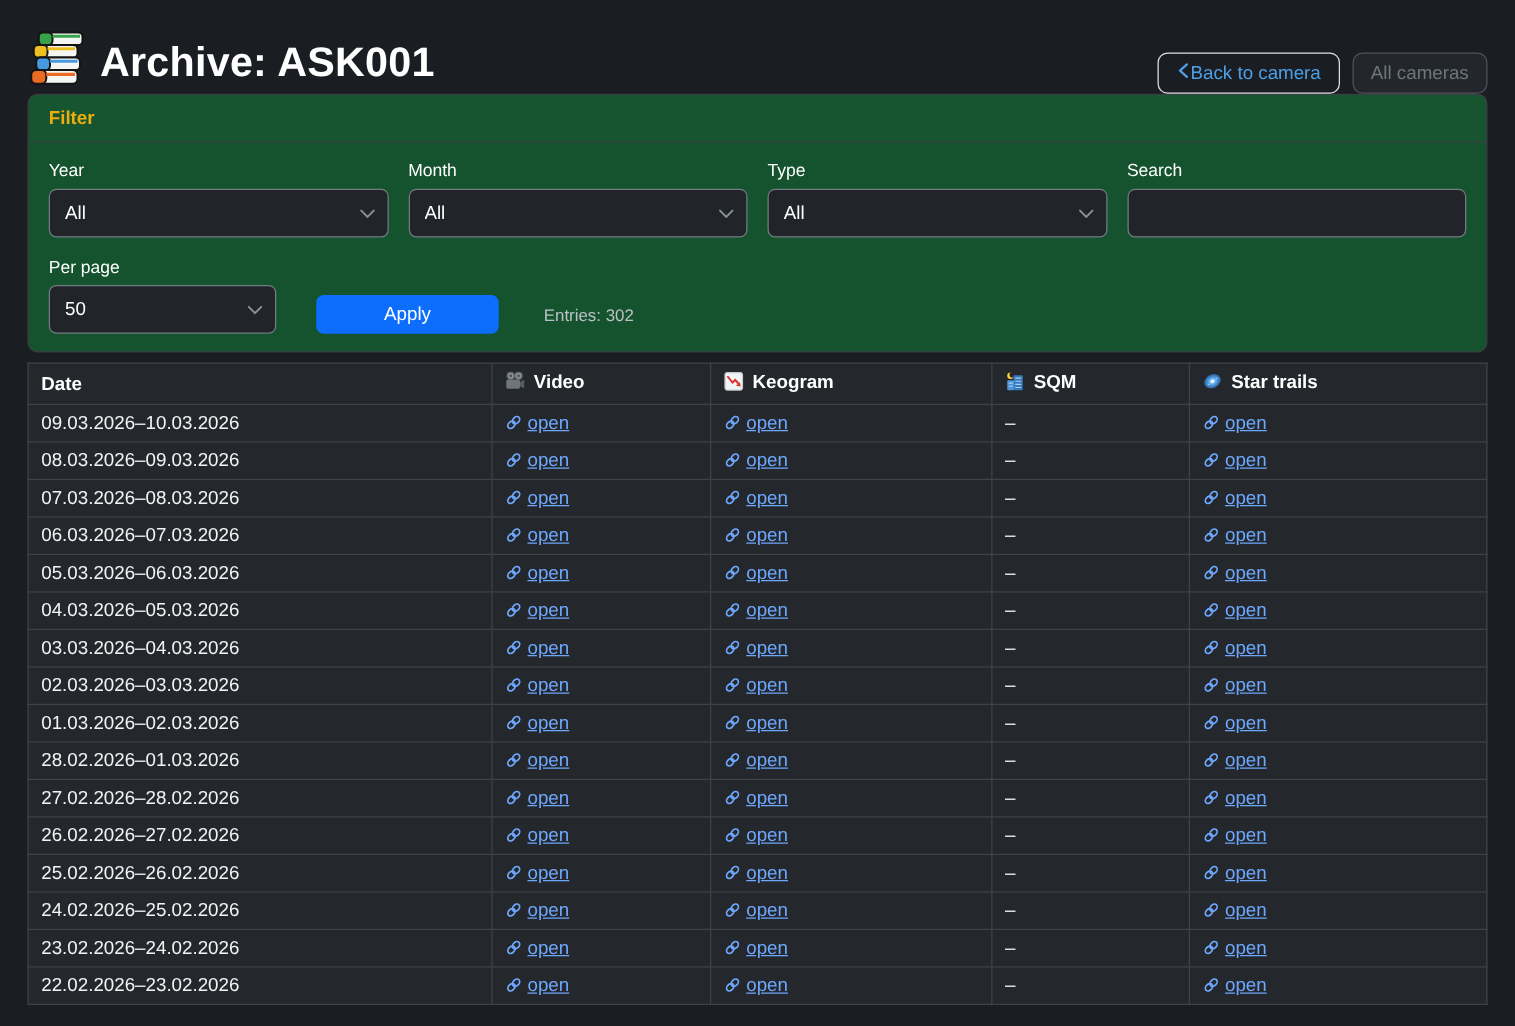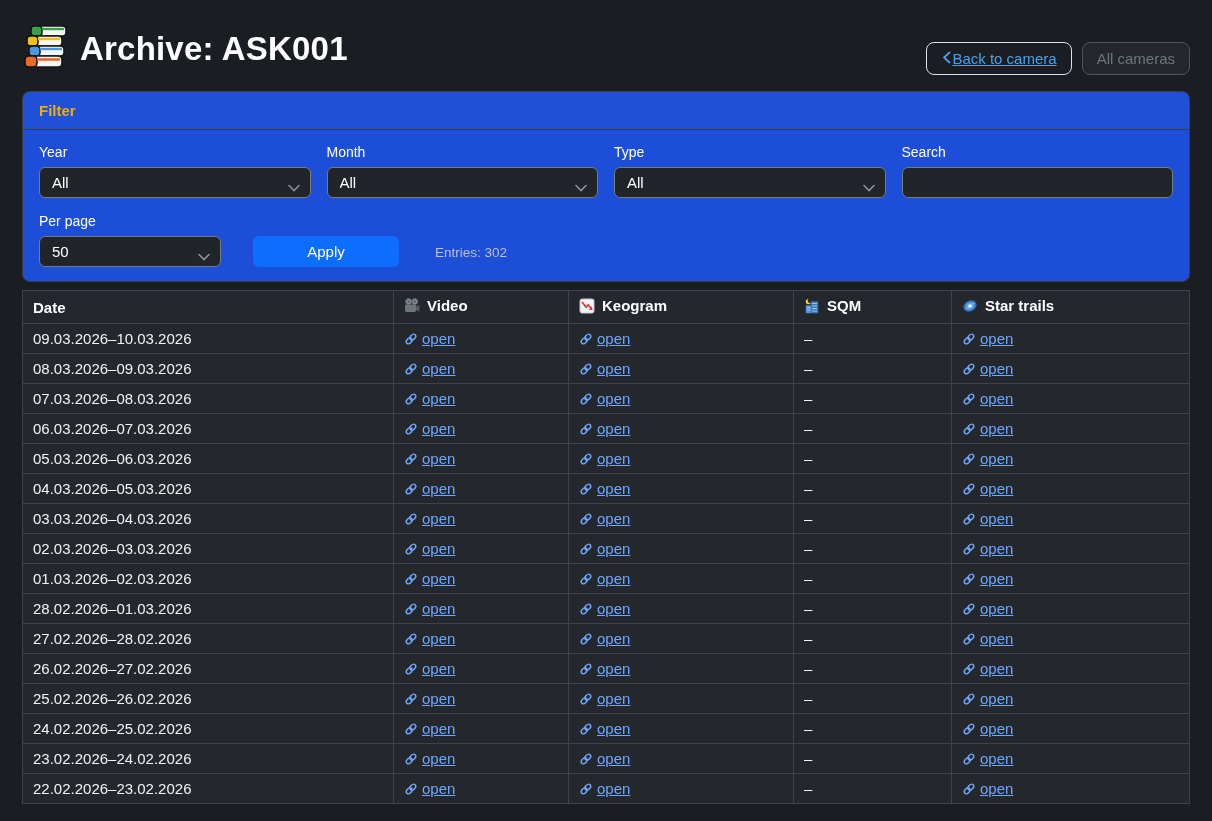--- a/index.html
+++ b/index.html
@@ -12,33 +12,33 @@
   .container { padding: 24px 22px 0 22px; }
 
   
   .page-header { display: flex; justify-content: space-between; align-items: flex-start; }
   .title-row { display: flex; align-items: center; gap: 10px; }
   .title-row h1 { font-size: 33px; font-weight: 700; letter-spacing: 0.2px; }
   .location { margin-top: 6px; font-size: 15px; color: #9aa1a8; }
   .header-buttons { display: flex; gap: 10px; margin-top: 18px; }
   .btn { font-size: 15px; border-radius: 8px; padding: 7px 14px; cursor: pointer;
          background: transparent; font-family: inherit; }
-  .btn-back { border: 1px solid #dee2e6; color: #4da0e8; display: inline-flex; align-items: center; gap: 0; text-decoration: underline; }
+  .btn-back { border: 1px solid #dee2e6; color: #4da0e8; display: inline-flex; align-items: center; gap: 0; }
   .btn-allcams { border: 1px solid #4d545b; color: #6e767e; background: #23272b; }
 
   
-  .card { margin-top: 16px; background: #1d4ed8; border: 1px solid #3a3f44; border-radius: 8px; }
+  .card { background: #14532d; border: 1px solid #3a3f44; border-radius: 8px; }
   .card-header { padding: 10px 16px; border-bottom: 1px solid #3a3f44;
                  font-weight: 700; font-size: 15px; color: #edae0c; background: rgba(255,255,255,0.015); }
   .card-body { padding: 14px 16px; }
   .filter-grid { display: grid; grid-template-columns: repeat(4, 1fr); column-gap: 16px; }
   .field label { display: block; font-size: 14px; margin-bottom: 7px; color: #fff; }
   .select-wrap { position: relative; }
   select, .text-input {
-    width: 100%; height: 31px; background: #212529; color: #fff;
+    width: 100%; height: 39px; background: #212529; color: #fff;
     border: 1px solid #737b83; border-radius: 6px; padding: 0 12px;
     font-size: 15px; font-family: inherit; appearance: none; -webkit-appearance: none; outline: none;
   }
   .select-wrap .chev { position: absolute; right: 11px; top: 11px; pointer-events: none; }
   .filter-row2 { display: flex; align-items: flex-end; margin-top: 15px; gap: 24px; }
   .per-page { width: 182px; margin-right: 8px; }
   .btn-apply { width: 146px; height: 31px; background: #0d6efd; color: #fff; border: none;
                border-radius: 6px; font-size: 15px; font-family: inherit; cursor: pointer; }
   .entries { margin-left: 12px; padding-bottom: 7px; font-size: 13.5px; color: #bcc1c6; }
 

